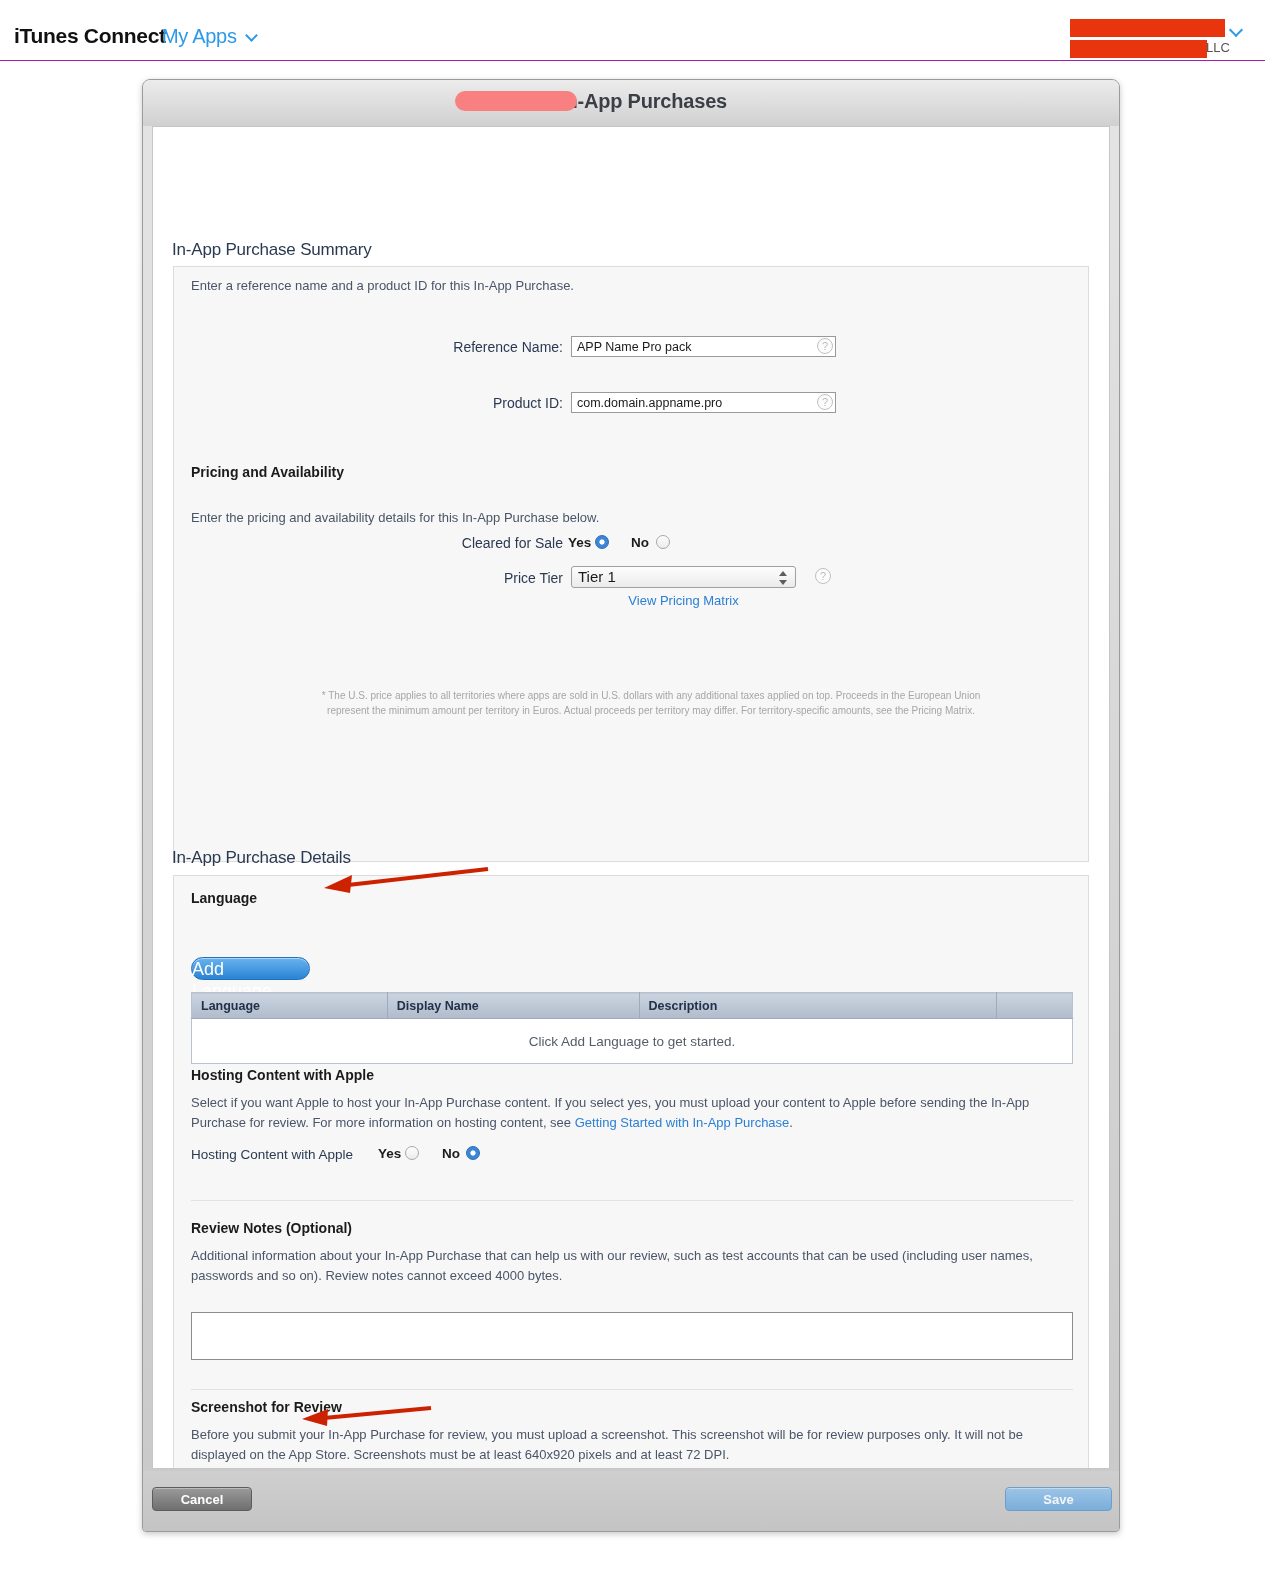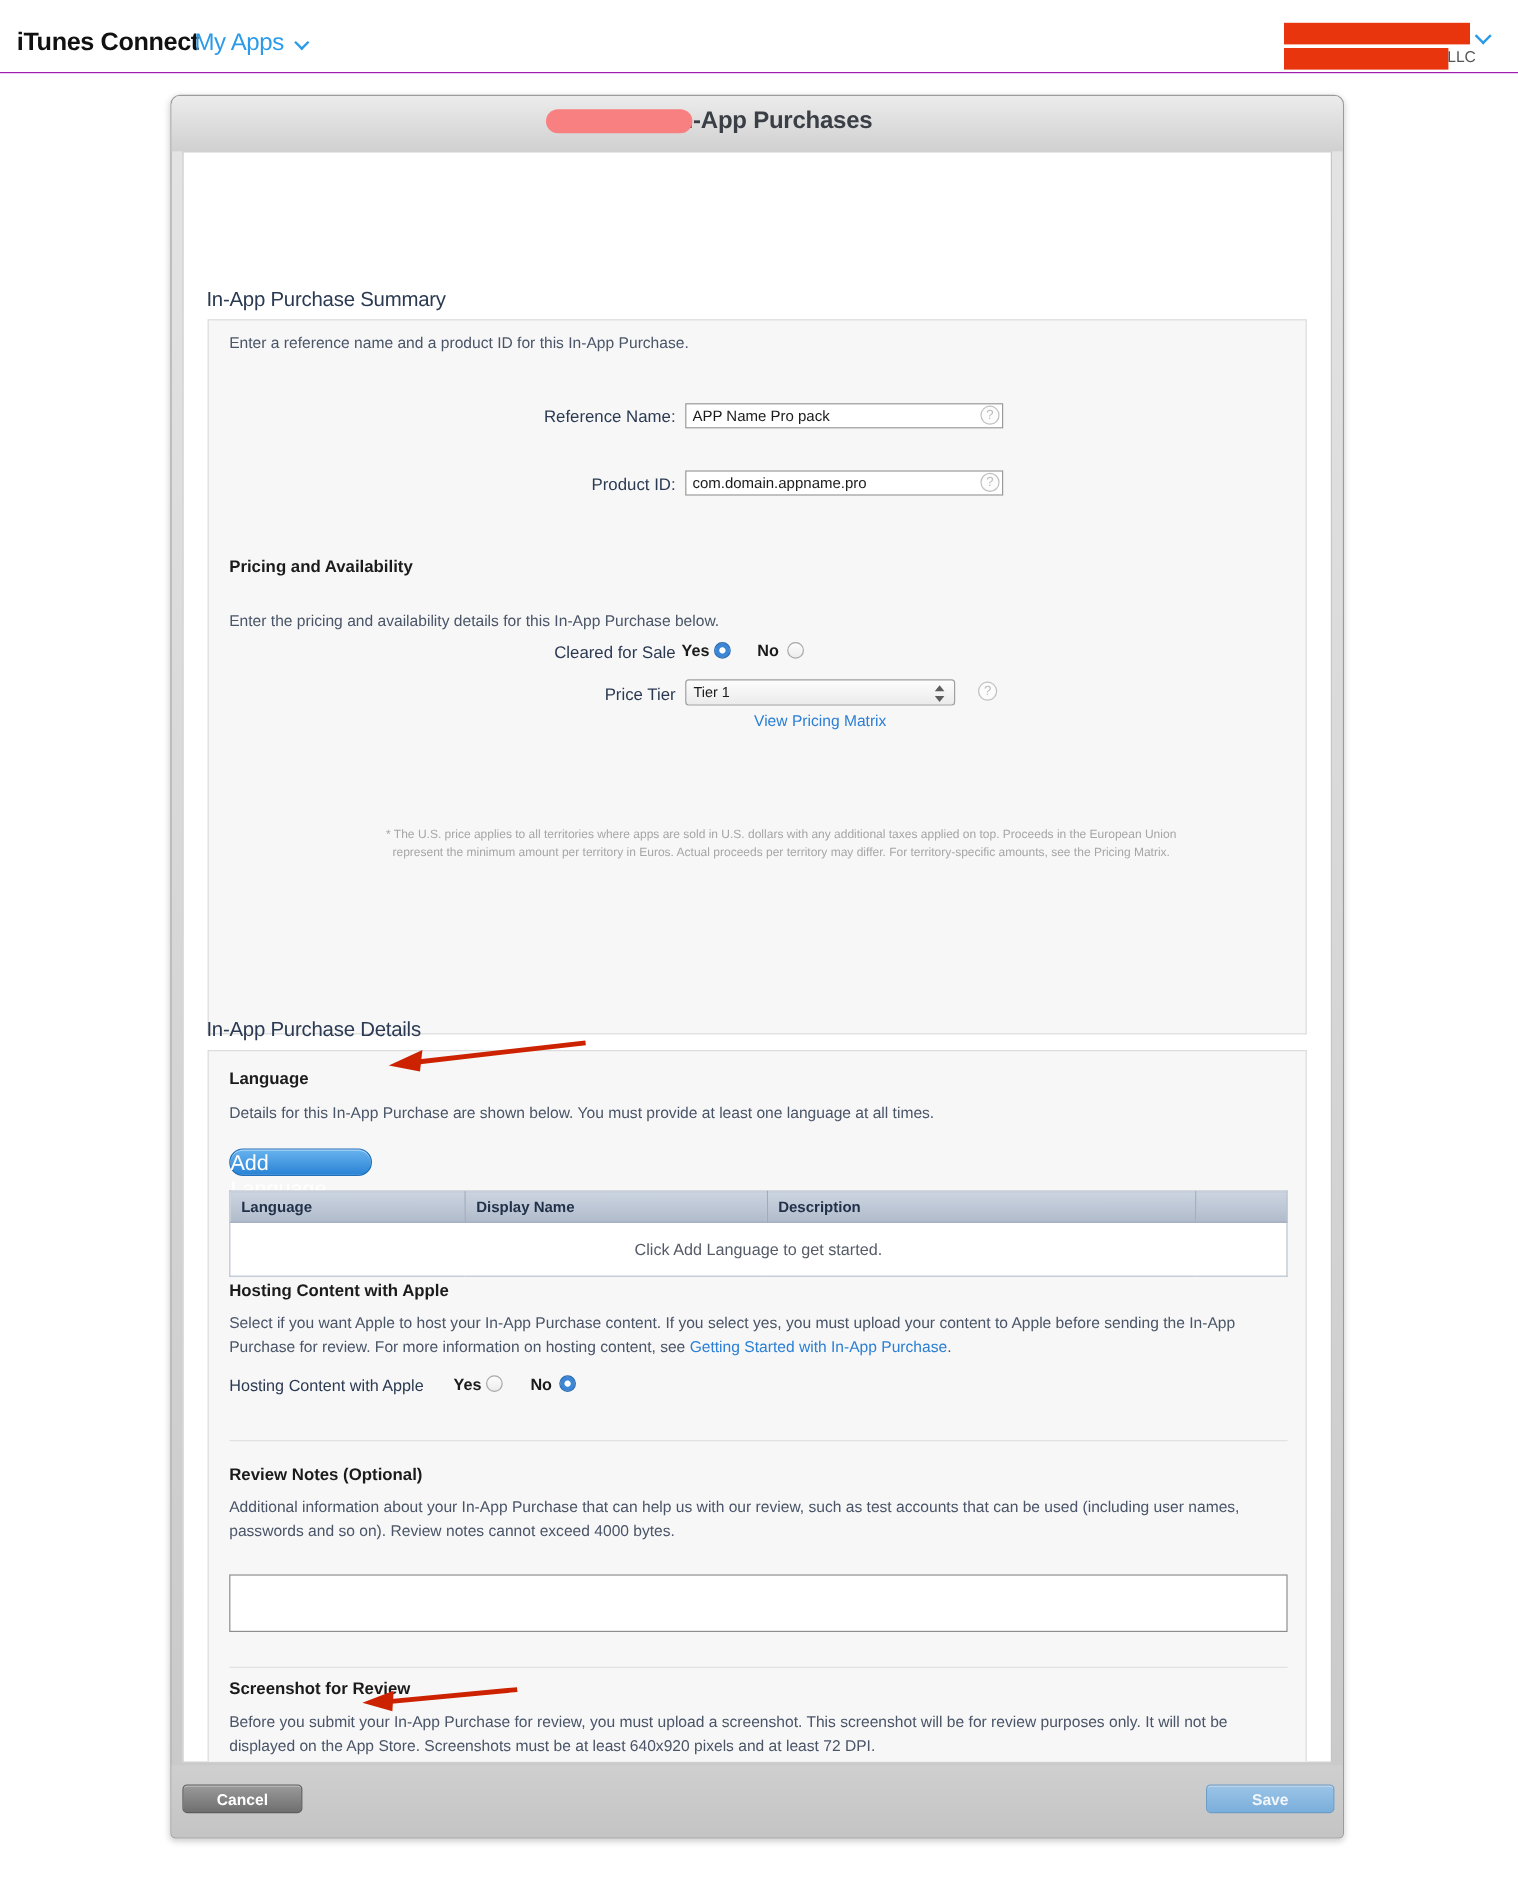--- a/index.html
+++ b/index.html
@@ -161,21 +161,21 @@
     border-color: #2f6cae;
   }
 
   
   .select-box {
     position: absolute;
     height: 22px;
     background: linear-gradient(180deg,#fdfdfd 0%,#ebebeb 100%);
     border: 1px solid #a0a0a0;
     border-radius: 3px;
-    font-size: 12px; color: #1b1b1b;
+    font-size: 15px; color: #1b1b1b;
     padding-left: 6px; line-height: 20px;
   }
   .stepper {
     position: absolute; right: 7px; top: 4px;
     width: 9px; height: 14px;
   }
   .stepper:before, .stepper:after {
     content: ""; position: absolute; left: 0;
     width: 0; height: 0;
     border-left: 4px solid transparent;
@@ -335,21 +335,20 @@
     <div class="body-text link" style="position:absolute; left:418px; top:464px; width:225px; text-align:center;">View Pricing Matrix</div>
 
 
     <div class="footnote" style="left:168px; top:562px; width:660px;">* The U.S. price applies to all territories where apps are sold in U.S. dollars with any additional taxes applied on top. Proceeds in the European Union represent the minimum amount per territory in Euros. Actual proceeds per territory may differ. For territory-specific amounts, see the Pricing Matrix.</div>
 
     <div class="sec-title" style="left:19px; top:721px;">In-App Purchase Details</div>
 
     <div class="panel" style="left:20px; top:748px; width:916px; height:655px;"></div>
 
     <div class="sub-head" style="position:absolute; left:38px; top:763px;">Language</div>
-    <div class="body-text" style="position:absolute; left:38px; top:791px; width:840px;">Details for this In-App Purchase are shown below. You must provide at least one language at all times.</div>
 
     <div class="btn-blue" style="left:38px; top:830px; width:119px; height:23px; line-height:22px;">Add Language</div>
 
     <table id="lang-table" style="left:38px; top:865px; width:882px; position:absolute;">
       <tbody>
           <tr>
         <th style="width:196px;">Language</th>
         <th style="width:252px;">Display Name</th>
         <th style="width:358px;">Description</th>
         <th style="width:76px; border-right:none;"></th>

